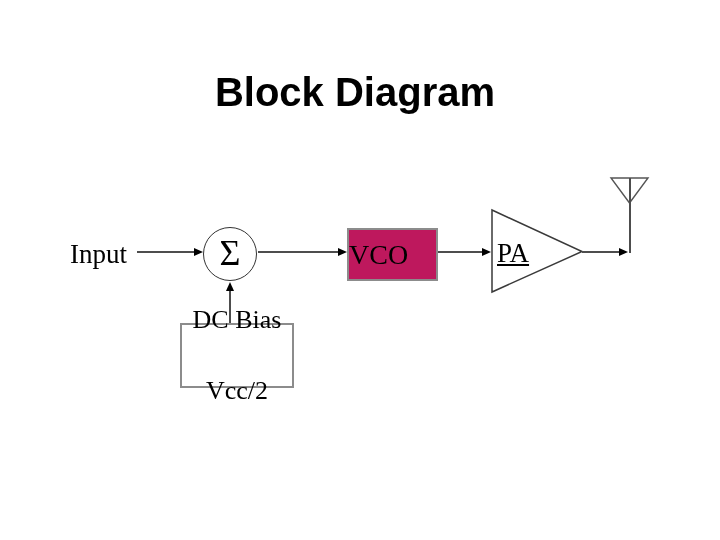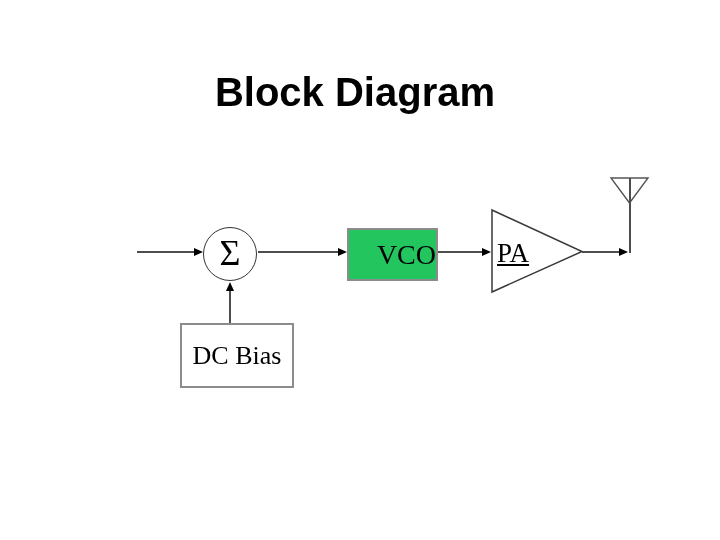--- a/index.html
+++ b/index.html
@@ -92,24 +92,24 @@
     color: #000000;
     padding-bottom: 3px;
   }
   .vco-box {
     position: absolute;
     left: 347px;
     top: 228px;
     width: 87px;
     height: 49px;
     border: 2px solid #8c8c8c;
-    background: #22c55e;
+    background: #be185d;
     display: flex;
     align-items: center;
-    justify-content: flex-end;
+    justify-content: flex-start;
     font-family: "Liberation Serif", serif;
     font-size: 28px;
     color: #000000;
   }
   .dc-bias-box {
     position: absolute;
     left: 180px;
     top: 323px;
     width: 110px;
     height: 61px;
@@ -135,20 +135,21 @@
     pointer-events: none;
   }
 </style>
 </head>
 <body>
 
 <div class="slide">
 
   <div class="slide-title">Block Diagram</div>
 
+  <div class="label input-label">Input</div>
 
   <div class="hline" style="left:137px; top:251px; width:57px;"></div>
   <div class="arrowhead-right" style="left:194px; top:248px;"></div>
 
   <div class="summer-circle">
     <span class="sigma">Σ</span>
   </div>
 
   <div class="hline" style="left:258px; top:251px; width:80px;"></div>
   <div class="arrowhead-right" style="left:338px; top:248px;"></div>
@@ -167,18 +168,19 @@
 
   <div class="label pa-label">PA</div>
 
   <div class="hline" style="left:582px; top:251px; width:37px;"></div>
   <div class="arrowhead-right" style="left:619px; top:248px;"></div>
 
   <div class="vline" style="left:628.5px; top:178px; height:75px;"></div>
 
   <div class="dc-bias-box">
     <span>DC Bias</span>
+    <span>Vcc/2</span>
   </div>
 
   <div class="vline" style="left:229px; top:291px; height:32px;"></div>
   <div class="arrowhead-up" style="left:225.5px; top:282px;"></div>
 
 </div>
 
 </body></html>

